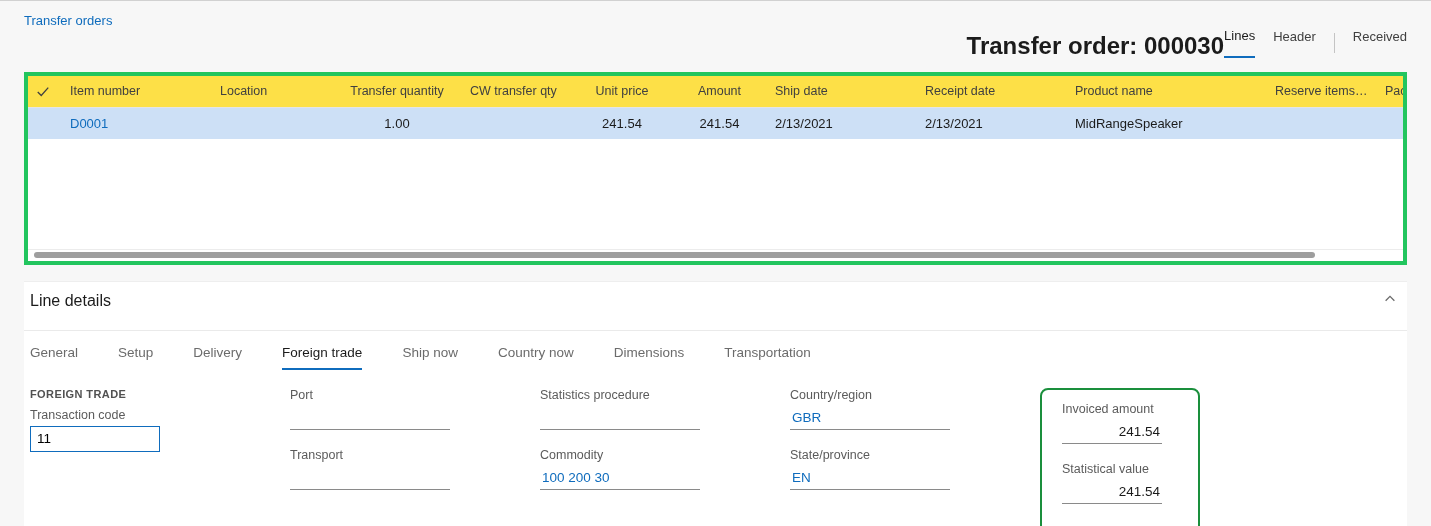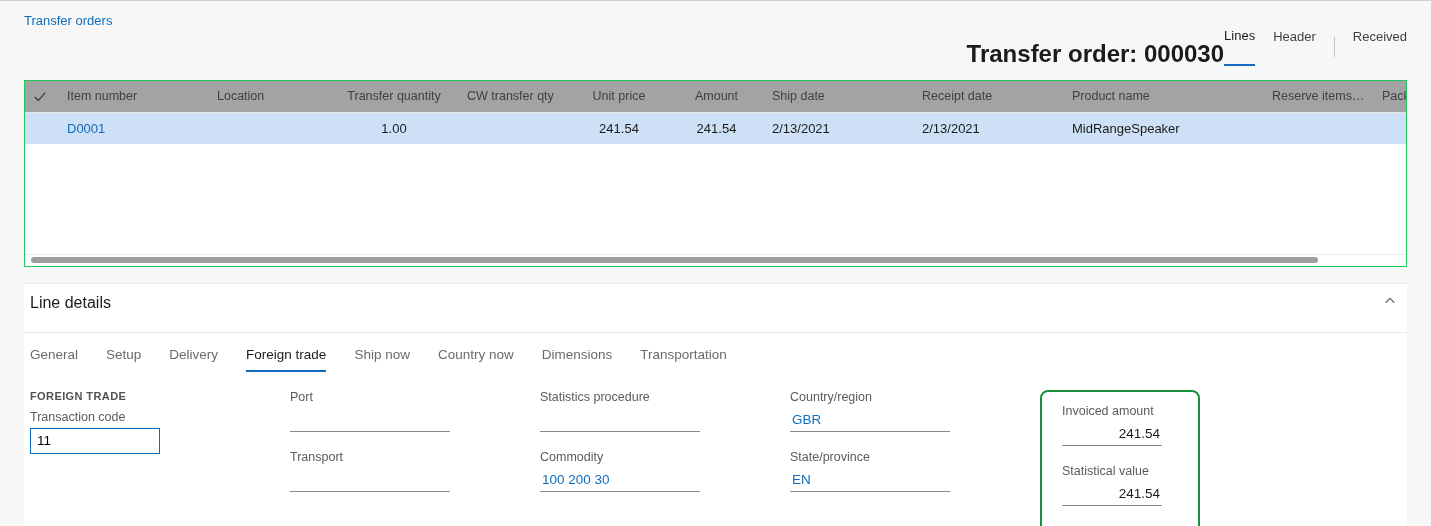--- a/index.html
+++ b/index.html
@@ -30,35 +30,35 @@
   }
   .view-tabs {
     display: flex;
     align-items: center;
     gap: 18px;
     color: #404040;
     padding-bottom: 14px;
   }
   .view-tabs .tab {
     cursor: pointer;
-    padding-bottom: 21px;
+    padding-bottom: 13px;
   }
   .view-tabs .tab.active {
     color: #1b1b1b;
     border-bottom: 2px solid #0f6cbd;
     font-weight: 400;
   }
   .view-tabs .vdiv {
     width: 1px; height: 20px; background: #c4c4c4;
   }
 
   
   .grid-card {
-    background: #a3a3a3;
-    border: 1px solid #22c55e;
+    background: #fde047;
+    border: 4px solid #22c55e;
   }
   .grid-scroll {
     overflow: hidden;
   }
   table.grid {
     border-collapse: collapse;
     width: 100%;
     table-layout: fixed;
   }
   table.grid th {
@@ -106,21 +106,21 @@
     border-left: none; border-right: none;
   }
   .ld-header {
     display:flex; justify-content:space-between; align-items:center;
     padding: 10px 10px 20px 6px;
     border-bottom: 1px solid #eaeaea;
   }
   .ld-title { font-size: 16px; font-weight: 400; }
   .chev { color:#6b6b6b; cursor:pointer; font-size: 14px; }
   .ld-tabs {
-    display:flex; gap: 28px; padding: 8px 6px 0 6px;
+    display:flex; gap: 40px; padding: 8px 6px 0 6px;
   }
   .ld-tabs .ltab {
     color:#6b6b6b; padding: 6px 0 8px 0; cursor:pointer; font-size:13.5px;
   }
   .ld-tabs .ltab.active {
     color:#1b1b1b; border-bottom: 2px solid #0f6cbd;
   }
 
   .ft-area {
     display: grid;

